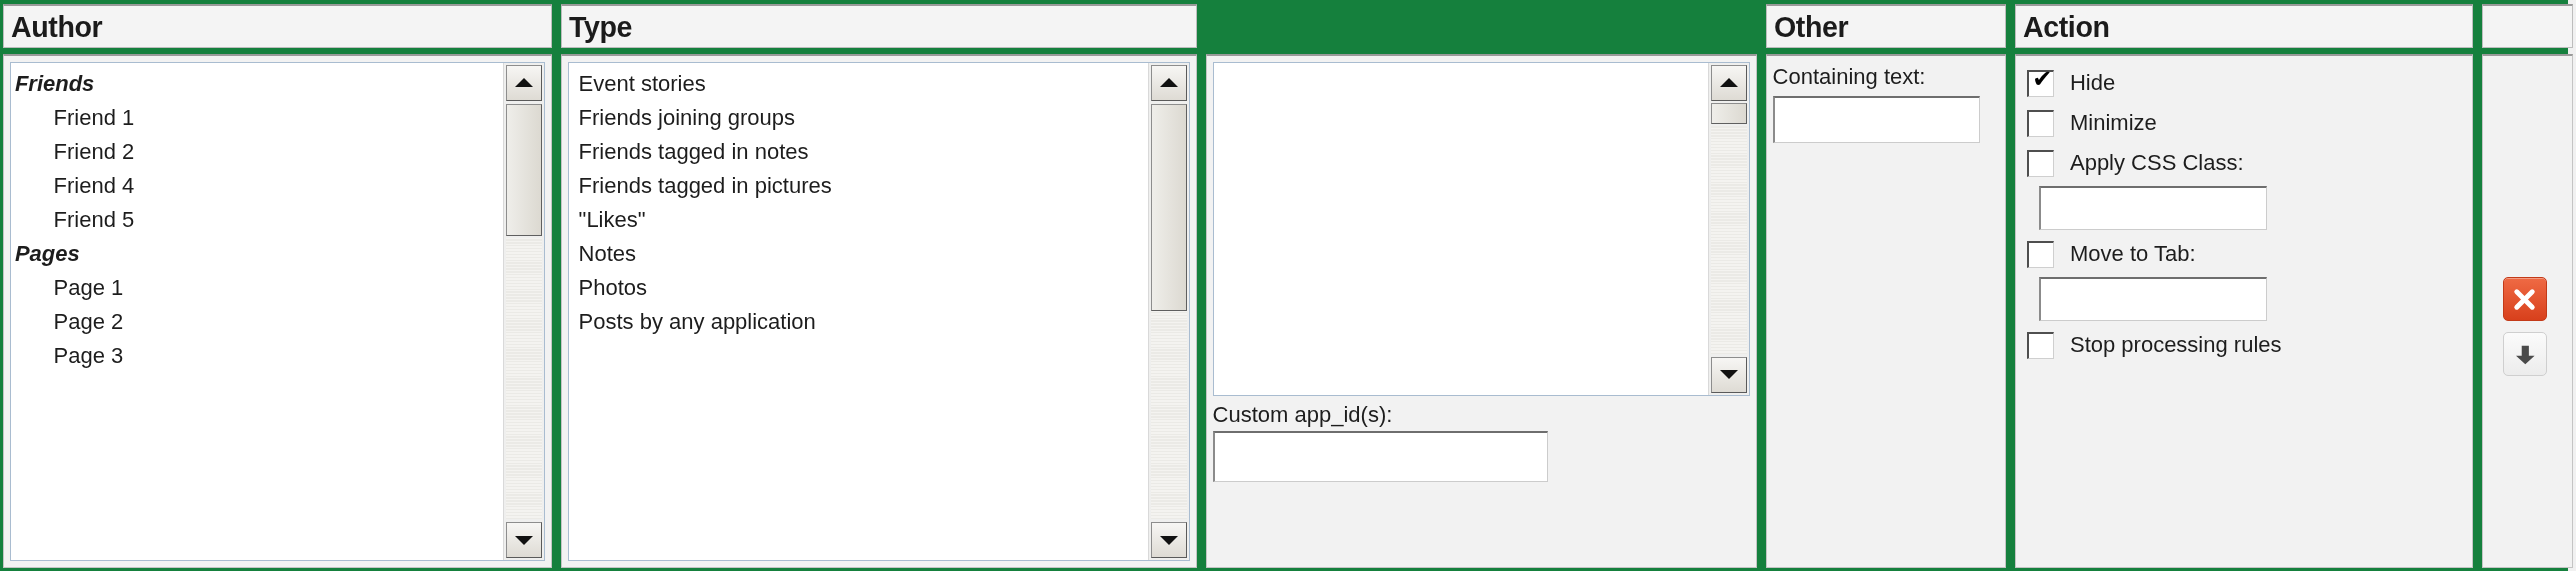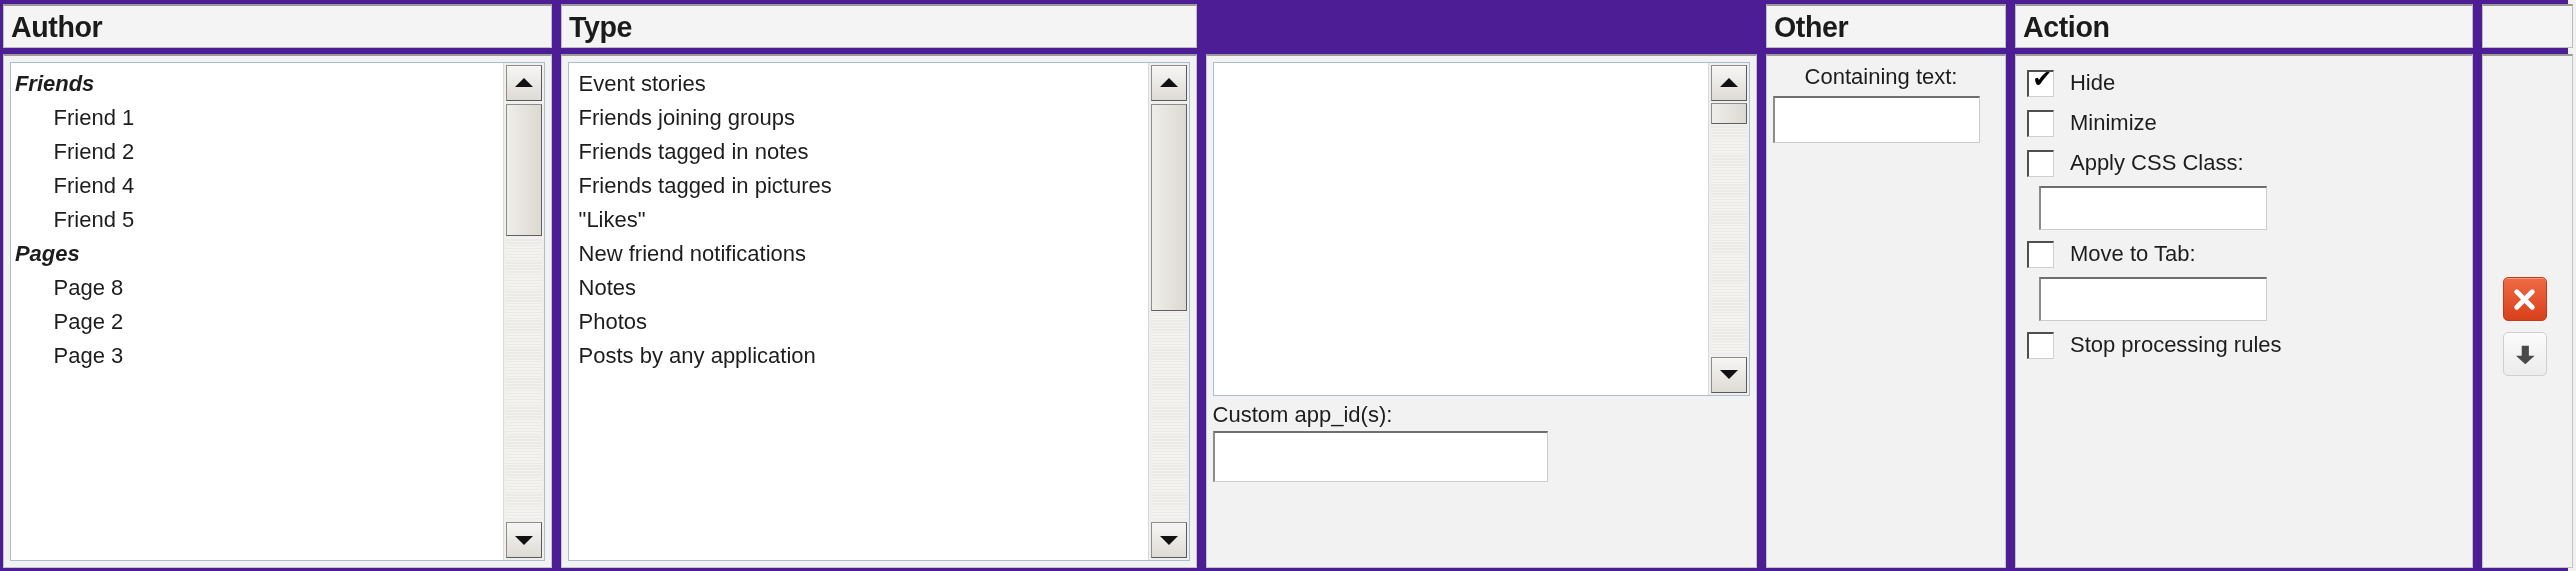--- a/index.html
+++ b/index.html
@@ -10,21 +10,21 @@
     width: 2576px;
     height: 571px;
     overflow: hidden;
     font-family: "Liberation Sans", sans-serif;
   }
 
   #root {
     position: relative;
     width: 2568px;
     height: 571px;
-    background: #4c1d95;
+    background: #15803d;
     box-sizing: border-box;
   }
 
   
   .col {
     position: absolute;
     top: 0;
     height: 571px;
     box-sizing: border-box;
   }
@@ -252,21 +252,21 @@
     </div>
     <div class="col-body">
       <div class="listbox">
         <div class="list-items" id="author-items">
             <div class="li group">Friends</div>
             <div class="li child">Friend 1</div>
             <div class="li child">Friend 2</div>
             <div class="li child">Friend 4</div>
             <div class="li child">Friend 5</div>
             <div class="li group">Pages</div>
-            <div class="li child">Page 8</div>
+            <div class="li child">Page 1</div>
             <div class="li child">Page 2</div>
             <div class="li child">Page 3</div>
           </div>
         <div class="vscroll">
           <div class="sb-btn up">
             <span class="arrow up"></span>
           </div>
           <div class="sb-thumb" style="top:41px; height:132px;"></div>
           <div class="sb-track" style="top:175px; bottom:41px;"></div>
           <div class="sb-btn down">
@@ -282,21 +282,20 @@
       <span class="title">Type</span>
     </div>
     <div class="col-body">
       <div class="listbox">
         <div class="list-items" id="type-items">
             <div class="li plain">Event stories</div>
             <div class="li plain">Friends joining groups</div>
             <div class="li plain">Friends tagged in notes</div>
             <div class="li plain">Friends tagged in pictures</div>
             <div class="li plain">"Likes"</div>
-            <div class="li plain">New friend notifications</div>
             <div class="li plain">Notes</div>
             <div class="li plain">Photos</div>
             <div class="li plain">Posts by any application</div>
           </div>
         <div class="vscroll">
           <div class="sb-btn up">
             <span class="arrow up"></span>
           </div>
           <div class="sb-thumb" style="top:41px; height:207px;"></div>
           <div class="sb-track" style="top:248px; bottom:41px;"></div>
@@ -327,21 +326,21 @@
 
       <input class="field" type="text" style="width: 335px; height: 51px; font-size: 21.4px; padding: 0px 5.7px; margin-top: 2.9px;" value="">
     </div>
   </div>
 
   <div class="col" style="left:1763px; width:246px;">
     <div class="col-head">
       <span class="title">Other</span>
     </div>
     <div class="col-body">
-      <div class="sublabel" style="width:178px; white-space:normal; line-height:30px;margin-left:32px;">Containing text:</div>
+      <div class="sublabel" style="width:178px; white-space:normal; line-height:30px;">Containing text:</div>
       <input class="field" type="text" style="width: 207px; height: 47px; font-size: 21.4px; padding: 0px 5.7px; margin-top: 4.3px;" value="">
     </div>
   </div>
 
   <div class="col" style="left:2012px; width:464px;">
     <div class="col-head">
       <span class="title">Action</span>
     </div>
     <div class="col-body" style="padding:7.1px 5.7px 5.7px 11.4px;">
 

